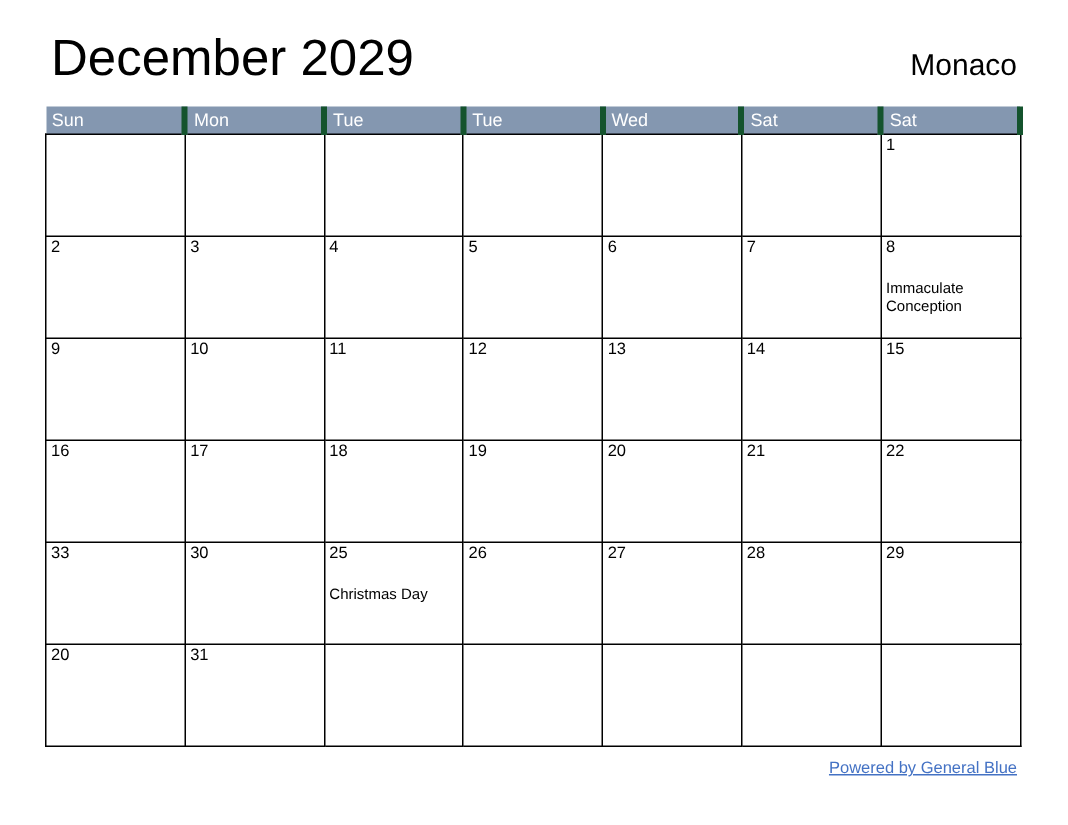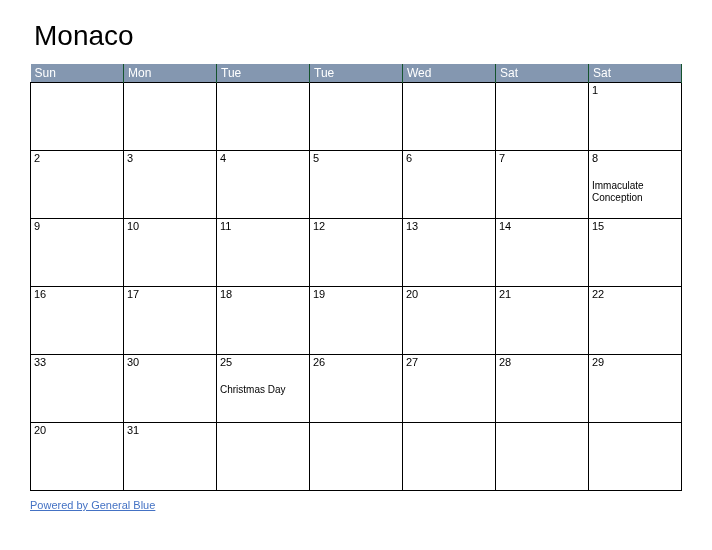--- a/index.html
+++ b/index.html
@@ -16,63 +16,64 @@
       align-items: baseline;
       margin-bottom: 12px;
       padding: 0 4px;
     }
     .title {
       font-size: 34px;
       font-weight: 400;
       color: #000;
     }
     .region {
-      font-size: 28px;
+      font-size: 20px;
       font-weight: 400;
       color: #000;
     }
     .calendar {
       width: 100%;
       border-collapse: collapse;
       table-layout: fixed;
     }
     .dayhead {
       background: #8497b0;
       color: #fff;
       font-size: 12px;
       font-weight: 400;
       text-align: left;
       padding: 2px 4px;
-      border-right: 1px solid #14532d;
+      border-right: 4px solid #14532d;
     }
     .cell {
       border: 1px solid #000;
       height: 68px;
       vertical-align: top;
       padding: 1px 3px;
       font-size: 11px;
       color: #000;
     }
     .daynum { font-size: 11px; display: block; }
     .event { font-size: 10px; display: block; margin-top: 16px; line-height: 1.2; }
     .footer {
-      text-align: left;
+      text-align: right;
       margin-top: 4px;
       padding-right: 4px;
     }
     .footer a {
       font-size: 11px;
       color: #4472c4;
       text-decoration: underline;
     }
   </style>
 </head>
 <body>
 
 <div class="header">
+  <div class="title">December 2029</div>
   <div class="region">Monaco</div>
 </div>
 
 <table class="calendar">
   <thead>
     <tr>
       <th class="dayhead">Sun</th>
       <th class="dayhead">Mon</th>
       <th class="dayhead">Tue</th>
       <th class="dayhead">Tue</th>

